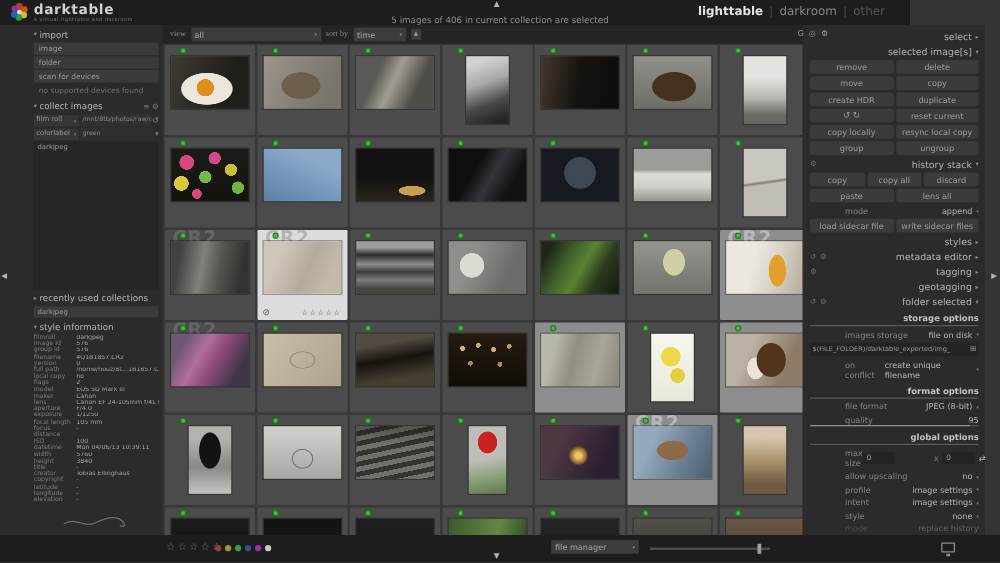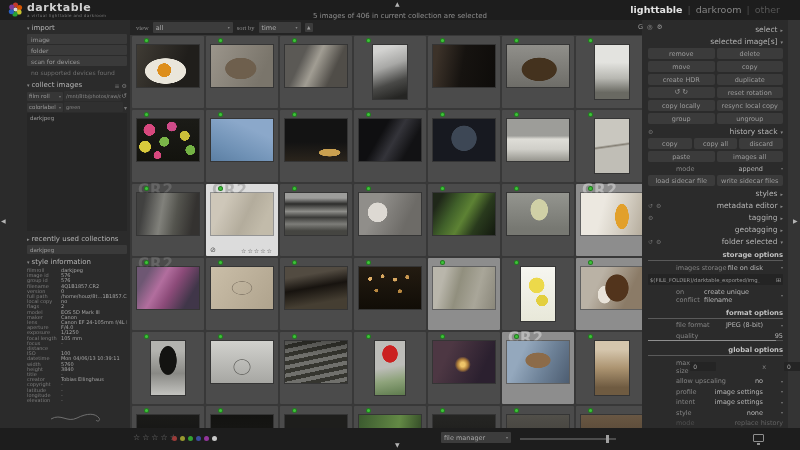--- a/index.html
+++ b/index.html
@@ -2,21 +2,21 @@
 <html><head>
 <meta charset="utf-8">
 <style>
   * { margin:0; padding:0; box-sizing:border-box; }
   html,body { width:800px; height:450px; }
   body { position:relative; overflow:hidden; background:#343434;
          font-family:"DejaVu Sans","Liberation Sans",sans-serif; color:#9a9a9a;
          -webkit-font-smoothing:antialiased; }
 
   
-  .topbar { position:absolute; left:0; top:0; width:800px; height:20px; background:#1d1d1d; z-index:5; }
+  .topbar { position:absolute; left:0; top:0; width:728px; height:20px; background:#1d1d1d; z-index:5; }
   .logo { position:absolute; left:8px; top:2px; display:flex; gap:4px; align-items:flex-start; }
   .logo-title { font-size:11px; font-weight:bold; color:#d0d0d0; letter-spacing:.5px; line-height:11px; }
   .logo-sub { font-size:4px; color:#7a7a7a; letter-spacing:.4px; }
   .status { position:absolute; left:0; top:12px; width:800px; text-align:center; font-size:7px; color:#8f8f8f; }
   .views { position:absolute; right:20px; top:4px; font-size:9.5px; display:flex; gap:5px; }
   .view-active { color:#e4e4e4; font-weight:bold; }
   .view-idle { color:#858585; }
   .view-dim { color:#575757; }
   .view-sep { color:#4a4a4a; }
   .edge-arrow { position:absolute; font-size:6px; color:#b5b5b5; z-index:9; line-height:6px; }
@@ -81,21 +81,21 @@
   .rhead .grow { flex:1; }
   .rhead .cap { font-size:5px; color:#8a8a8a; margin-left:3px; }
   .btn { background:#3b3b3b; border-radius:2px; color:#9c9c9c; font-size:6.5px; text-align:center;
          padding:1.5px 0; }
   .grid2 { display:grid; grid-template-columns:1fr 1fr; gap:2px; margin-bottom:2px; }
   .grid3 { display:grid; grid-template-columns:1fr 1fr 1fr; gap:2px; margin-bottom:2px; }
   .iconpair { display:flex; gap:2px; justify-content:center; background:#3b3b3b; border-radius:2px; }
   .iconpair span { font-size:7px; color:#9c9c9c; line-height:10px; }
   .kvrow { display:flex; align-items:center; justify-content:space-between; font-size:6.5px; margin:2.5px 0; }
   .kvrow .k { color:#848484;margin-left:28px; }
-  .kvrow .v { color:#b5b5b5; display:flex; align-items:center; gap:18px; }
+  .kvrow .v { color:#b5b5b5; display:flex; align-items:center; gap:3px; }
   .kvrow .c { font-size:4px; color:#777; }
   .kvrow.dim { opacity:.38; }
   .subhead { font-size:6.8px; font-weight:bold; color:#c2c2c2; text-align:right;
              border-bottom:1px solid #5a5a5a; padding-bottom:1px; margin:5px 0 2px 0; }
   .pathbox { background:#242424; border-radius:1px; font-size:5.3px; color:#9a9a9a; padding:2px 2px;
              display:flex; align-items:center; gap:2px; margin:2px 0; }
   .pathbox .txt { flex:1; white-space:nowrap; overflow:hidden; }
   .pathbox .ic { color:#9a9a9a; font-size:6px; }
   .qbar { height:1.5px; background:#4f4f4f; margin-top:-1px; position:relative; }
   .qfill { position:absolute; left:0; top:0; height:100%; width:95%; background:#8f8f8f; }
@@ -336,21 +336,21 @@
       </div>
     <svg class="flourish" width="60" height="14" viewBox="0 0 60 14">
       <path d="M4 8 C 14 2, 20 12, 30 7 S 48 2, 52 7 C 54 10, 50 11, 49 9" stroke="#6f6f6f" stroke-width="1" fill="none"></path>
     </svg>
   </div>
 </div>
 
 <div class="center">
   <div class="filterbar">
     <span class="flabel">view</span>
-    <span class="fdrop" style="width:80px">
+    <span class="fdrop" style="width:104px">
       <span>all</span>
       <span class="c">▾</span>
     </span>
     <span class="flabel">sort by</span>
     <span class="fdrop" style="width:42px">
       <span>time</span>
       <span class="c">▾</span>
     </span>
     <span class="sort-ic">▲</span>
   </div>
@@ -676,21 +676,21 @@
     <div class="btn">remove</div>
     <div class="btn">delete</div>
     <div class="btn">move</div>
     <div class="btn">copy</div>
     <div class="btn">create HDR</div>
     <div class="btn">duplicate</div>
     <div class="iconpair">
       <span>↺</span>
       <span>↻</span>
     </div>
-    <div class="btn">reset rotation</div>
+    <div class="btn">reset current</div>
     <div class="btn">copy locally</div>
     <div class="btn">resync local copy</div>
     <div class="btn">group</div>
     <div class="btn">ungroup</div>
   </div>
 
   <div class="rhead">
     <span class="lead">
         <span>⚙</span>
       </span>
@@ -698,21 +698,21 @@
     <span>history stack</span>
     <span class="cap">▾</span>
   </div>
   <div class="grid3">
     <div class="btn">copy</div>
     <div class="btn">copy all</div>
     <div class="btn">discard</div>
   </div>
   <div class="grid2">
     <div class="btn">paste</div>
-    <div class="btn">images all</div>
+    <div class="btn">lens all</div>
   </div>
   <div class="kvrow">
     <span class="k">mode</span>
     <span class="v">
       <span>append</span>
       <span class="c">▾</span>
     </span>
   </div>
   <div class="grid2">
     <div class="btn">load sidecar file</div>

